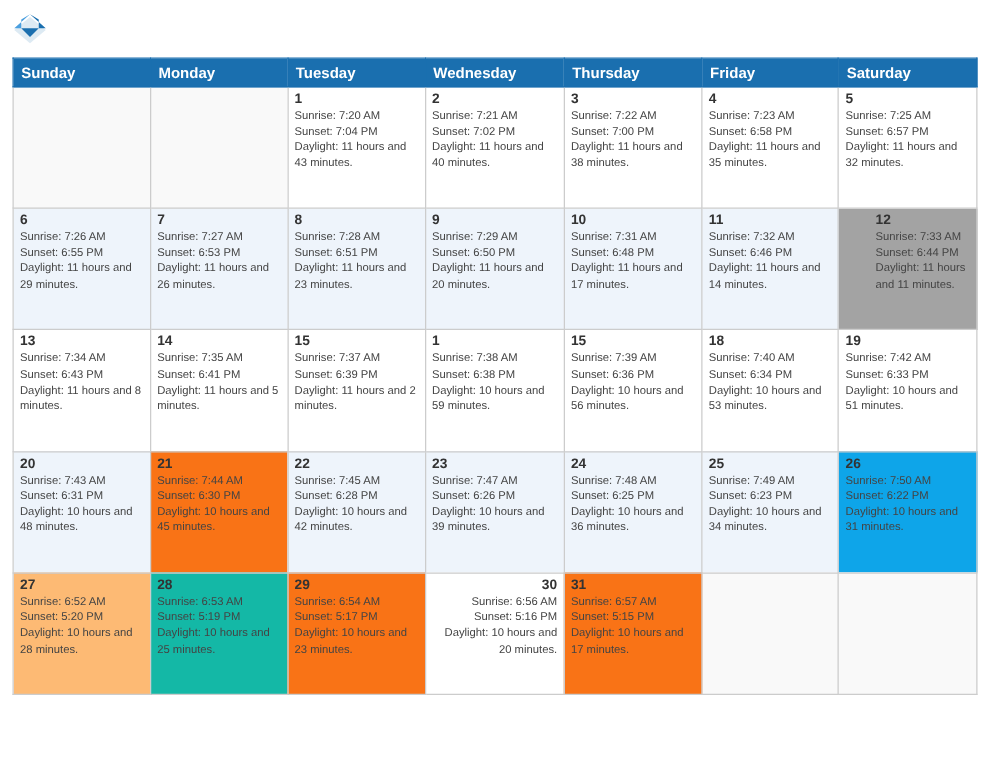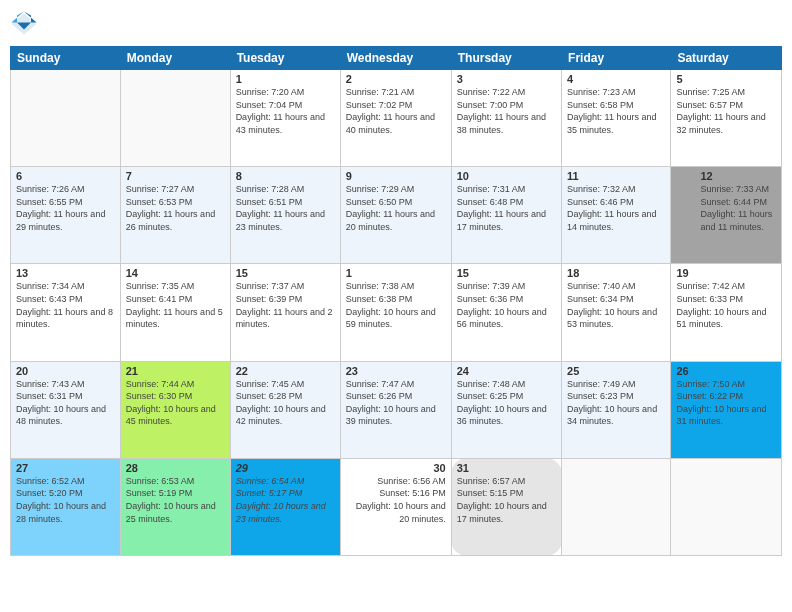--- a/index.html
+++ b/index.html
@@ -212,21 +212,21 @@
           <td style="background: rgb(255, 255, 255);">
             <span class="day-number">19</span>
             <div class="day-info">Sunrise: 7:42 AM<br>Sunset: 6:33 PM<br>Daylight: 10 hours and 51 minutes.</div>
           </td>
         </tr>
         <tr>
           <td style="background: rgb(238, 244, 251);">
             <span class="day-number">20</span>
             <div class="day-info">Sunrise: 7:43 AM<br>Sunset: 6:31 PM<br>Daylight: 10 hours and 48 minutes.</div>
           </td>
-          <td style="background: #bef264;">
+          <td style="background: #f97316;">
             <span class="day-number">21</span>
             <div class="day-info">Sunrise: 7:44 AM<br>Sunset: 6:30 PM<br>Daylight: 10 hours and 45 minutes.</div>
           </td>
           <td style="background: rgb(238, 244, 251);">
             <span class="day-number">22</span>
             <div class="day-info">Sunrise: 7:45 AM<br>Sunset: 6:28 PM<br>Daylight: 10 hours and 42 minutes.</div>
           </td>
           <td style="background: rgb(238, 244, 251);">
             <span class="day-number">23</span>
             <div class="day-info">Sunrise: 7:47 AM<br>Sunset: 6:26 PM<br>Daylight: 10 hours and 39 minutes.</div>
@@ -238,37 +238,37 @@
           <td style="background: rgb(238, 244, 251);">
             <span class="day-number">25</span>
             <div class="day-info">Sunrise: 7:49 AM<br>Sunset: 6:23 PM<br>Daylight: 10 hours and 34 minutes.</div>
           </td>
           <td style="background: #0ea5e9;">
             <span class="day-number">26</span>
             <div class="day-info">Sunrise: 7:50 AM<br>Sunset: 6:22 PM<br>Daylight: 10 hours and 31 minutes.</div>
           </td>
         </tr>
         <tr>
-          <td style="background: #7dd3fc;">
+          <td style="background: #fdba74;">
             <span class="day-number">27</span>
             <div class="day-info">Sunrise: 6:52 AM<br>Sunset: 5:20 PM<br>Daylight: 10 hours and 28 minutes.</div>
           </td>
-          <td style="background: #86efac;">
+          <td style="background: #14b8a6;">
             <span class="day-number">28</span>
             <div class="day-info">Sunrise: 6:53 AM<br>Sunset: 5:19 PM<br>Daylight: 10 hours and 25 minutes.</div>
           </td>
-          <td style="background: #0ea5e9; font-style: italic;">
+          <td style="background: #f97316;">
             <span class="day-number">29</span>
             <div class="day-info">Sunrise: 6:54 AM<br>Sunset: 5:17 PM<br>Daylight: 10 hours and 23 minutes.</div>
           </td>
           <td style="background: rgb(255, 255, 255); text-align: right;">
             <span class="day-number">30</span>
             <div class="day-info">Sunrise: 6:56 AM<br>Sunset: 5:16 PM<br>Daylight: 10 hours and 20 minutes.</div>
           </td>
-          <td style="background: #e5e5e5; border-radius: 16px;">
+          <td style="background: #f97316;">
             <span class="day-number">31</span>
             <div class="day-info">Sunrise: 6:57 AM<br>Sunset: 5:15 PM<br>Daylight: 10 hours and 17 minutes.</div>
           </td>
           <td class="empty"></td>
           <td class="empty"></td>
         </tr>
       </tbody>
   </table>
 </div>
 

